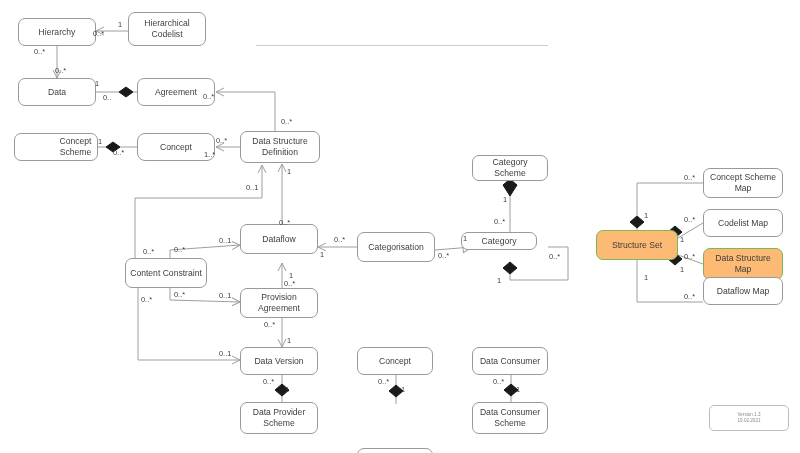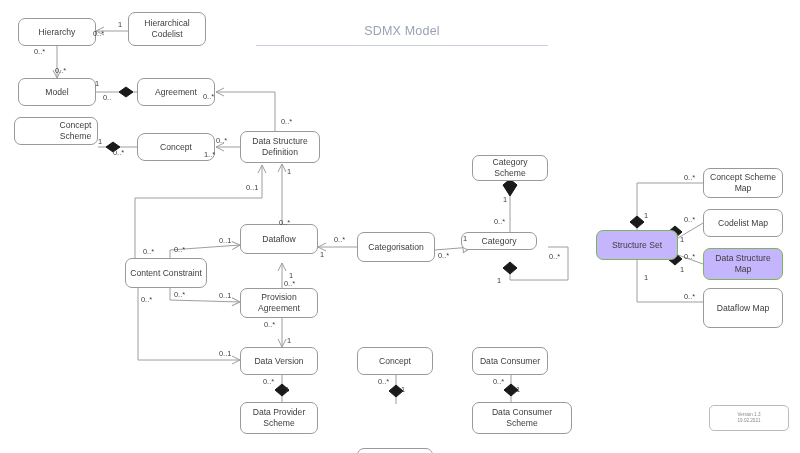--- a/index.html
+++ b/index.html
@@ -10,21 +10,21 @@
   }
   #canvas{position:absolute;left:0;top:0;width:800px;height:453px;}
   svg#edges{position:absolute;left:0;top:0;width:800px;height:453px;}
   .node{
     position:absolute;box-sizing:border-box;
     border:1px solid #999999;border-radius:7px;background:#ffffff;
     display:flex;align-items:center;justify-content:center;text-align:center;
     font-size:8.6px;color:#3d3d3d;line-height:11px;
     padding:2px 3px;
   }
-  .node.green{background:#c4b5fd;border-color:#7ab857;}
+  .node.green{background:#fdba74;border-color:#7ab857;}
   .title{
     position:absolute;left:256px;top:24px;width:292px;text-align:center;
     font-size:12.5px;color:#9aa2b4;letter-spacing:.2px;
   }
   .title-rule{
     position:absolute;left:256px;top:45px;width:292px;height:1px;
     background:#c9cedb;
   }
   .version-box{
     position:absolute;left:709px;top:405px;width:78px;height:24px;
@@ -35,21 +35,20 @@
   .lbl{
     position:absolute;font-size:7.4px;color:#3d3d3d;white-space:nowrap;
     line-height:9px;
   }
 </style>
 </head>
 <body>
 
 <div id="canvas">
 
-  <div class="title">SDMX Model</div>
   <div class="title-rule"></div>
 
   <svg id="edges" viewBox="0 0 800 453" xmlns="http://www.w3.org/2000/svg">
     <defs>
       <marker id="openArrow" markerWidth="11" markerHeight="11" refX="9" refY="5" orient="auto" markerUnits="userSpaceOnUse">
         <path d="M1,1 L9,5 L1,9" fill="none" stroke="#9e9e9e" stroke-width="1"></path>
       </marker>
       <marker id="openArrowUp" markerWidth="11" markerHeight="11" refX="9" refY="5" orient="auto" markerUnits="userSpaceOnUse">
         <path d="M1,1 L9,5 L1,9" fill="none" stroke="#9e9e9e" stroke-width="1"></path>
       </marker>
@@ -125,26 +124,26 @@
   </svg>
 
   <div id="nodes-layer">
       <div class="node" style="left: 18px; top: 18px; width: 78px; height: 28px;">
         <span>Hierarchy</span>
       </div>
       <div class="node" style="left: 128px; top: 12px; width: 78px; height: 34px;">
         <span>Hierarchical Codelist</span>
       </div>
       <div class="node" style="left: 18px; top: 78px; width: 78px; height: 28px;">
-        <span>Model</span>
+        <span>Data</span>
       </div>
       <div class="node" style="left: 137px; top: 78px; width: 78px; height: 28px;">
         <span>Agreement</span>
       </div>
-      <div class="node" style="left: 14px; top: 117px; width: 84px; height: 28px; padding-left: 42px;">
+      <div class="node" style="left: 14px; top: 133px; width: 84px; height: 28px; padding-left: 42px;">
         <span>Concept Scheme</span>
       </div>
       <div class="node" style="left: 137px; top: 133px; width: 78px; height: 28px; border-radius: 8px;">
         <span>Concept</span>
       </div>
       <div class="node" style="left: 240px; top: 131px; width: 80px; height: 32px;">
         <span>Data Structure Definition</span>
       </div>
       <div class="node" style="left: 472px; top: 155px; width: 76px; height: 26px;">
         <span>Category Scheme</span>
@@ -172,36 +171,36 @@
       </div>
       <div class="node" style="left: 472px; top: 347px; width: 76px; height: 28px; text-align: center;">
         <span>Data Consumer</span>
       </div>
       <div class="node" style="left: 240px; top: 402px; width: 78px; height: 32px;">
         <span>Data Provider Scheme</span>
       </div>
       <div class="node" style="left: 357px; top: 404px; width: 76px; height: 28px; margin-top: 44px;">
         <span>Agency Scheme</span>
       </div>
-      <div class="node" style="left: 472px; top: 402px; width: 100px; height: 32px;">
+      <div class="node" style="left: 472px; top: 402px; width: 76px; height: 32px;">
         <span>Data Consumer Scheme</span>
       </div>
       <div class="node green" style="left: 596px; top: 230px; width: 82px; height: 30px;">
         <span>Structure Set</span>
       </div>
       <div class="node" style="left: 703px; top: 168px; width: 80px; height: 30px;">
         <span>Concept Scheme Map</span>
       </div>
       <div class="node" style="left: 703px; top: 209px; width: 80px; height: 28px;">
         <span>Codelist Map</span>
       </div>
       <div class="node green" style="left: 703px; top: 248px; width: 80px; height: 32px;">
         <span>Data Structure Map</span>
       </div>
-      <div class="node" style="left: 703px; top: 288px; width: 80px; height: 40px;">
+      <div class="node" style="left: 703px; top: 277px; width: 80px; height: 28px;">
         <span>Dataflow Map</span>
       </div>
     </div>
   <div id="labels-layer">
       <div class="lbl" style="left: 118px; top: 20px;">1</div>
       <div class="lbl" style="left: 93px; top: 29px;">0..*</div>
       <div class="lbl" style="left: 34px; top: 47px;">0..*</div>
       <div class="lbl" style="left: 55px; top: 66px;">0..*</div>
       <div class="lbl" style="left: 95px; top: 79px;">1</div>
       <div class="lbl" style="left: 103px; top: 93px;">0..</div>

